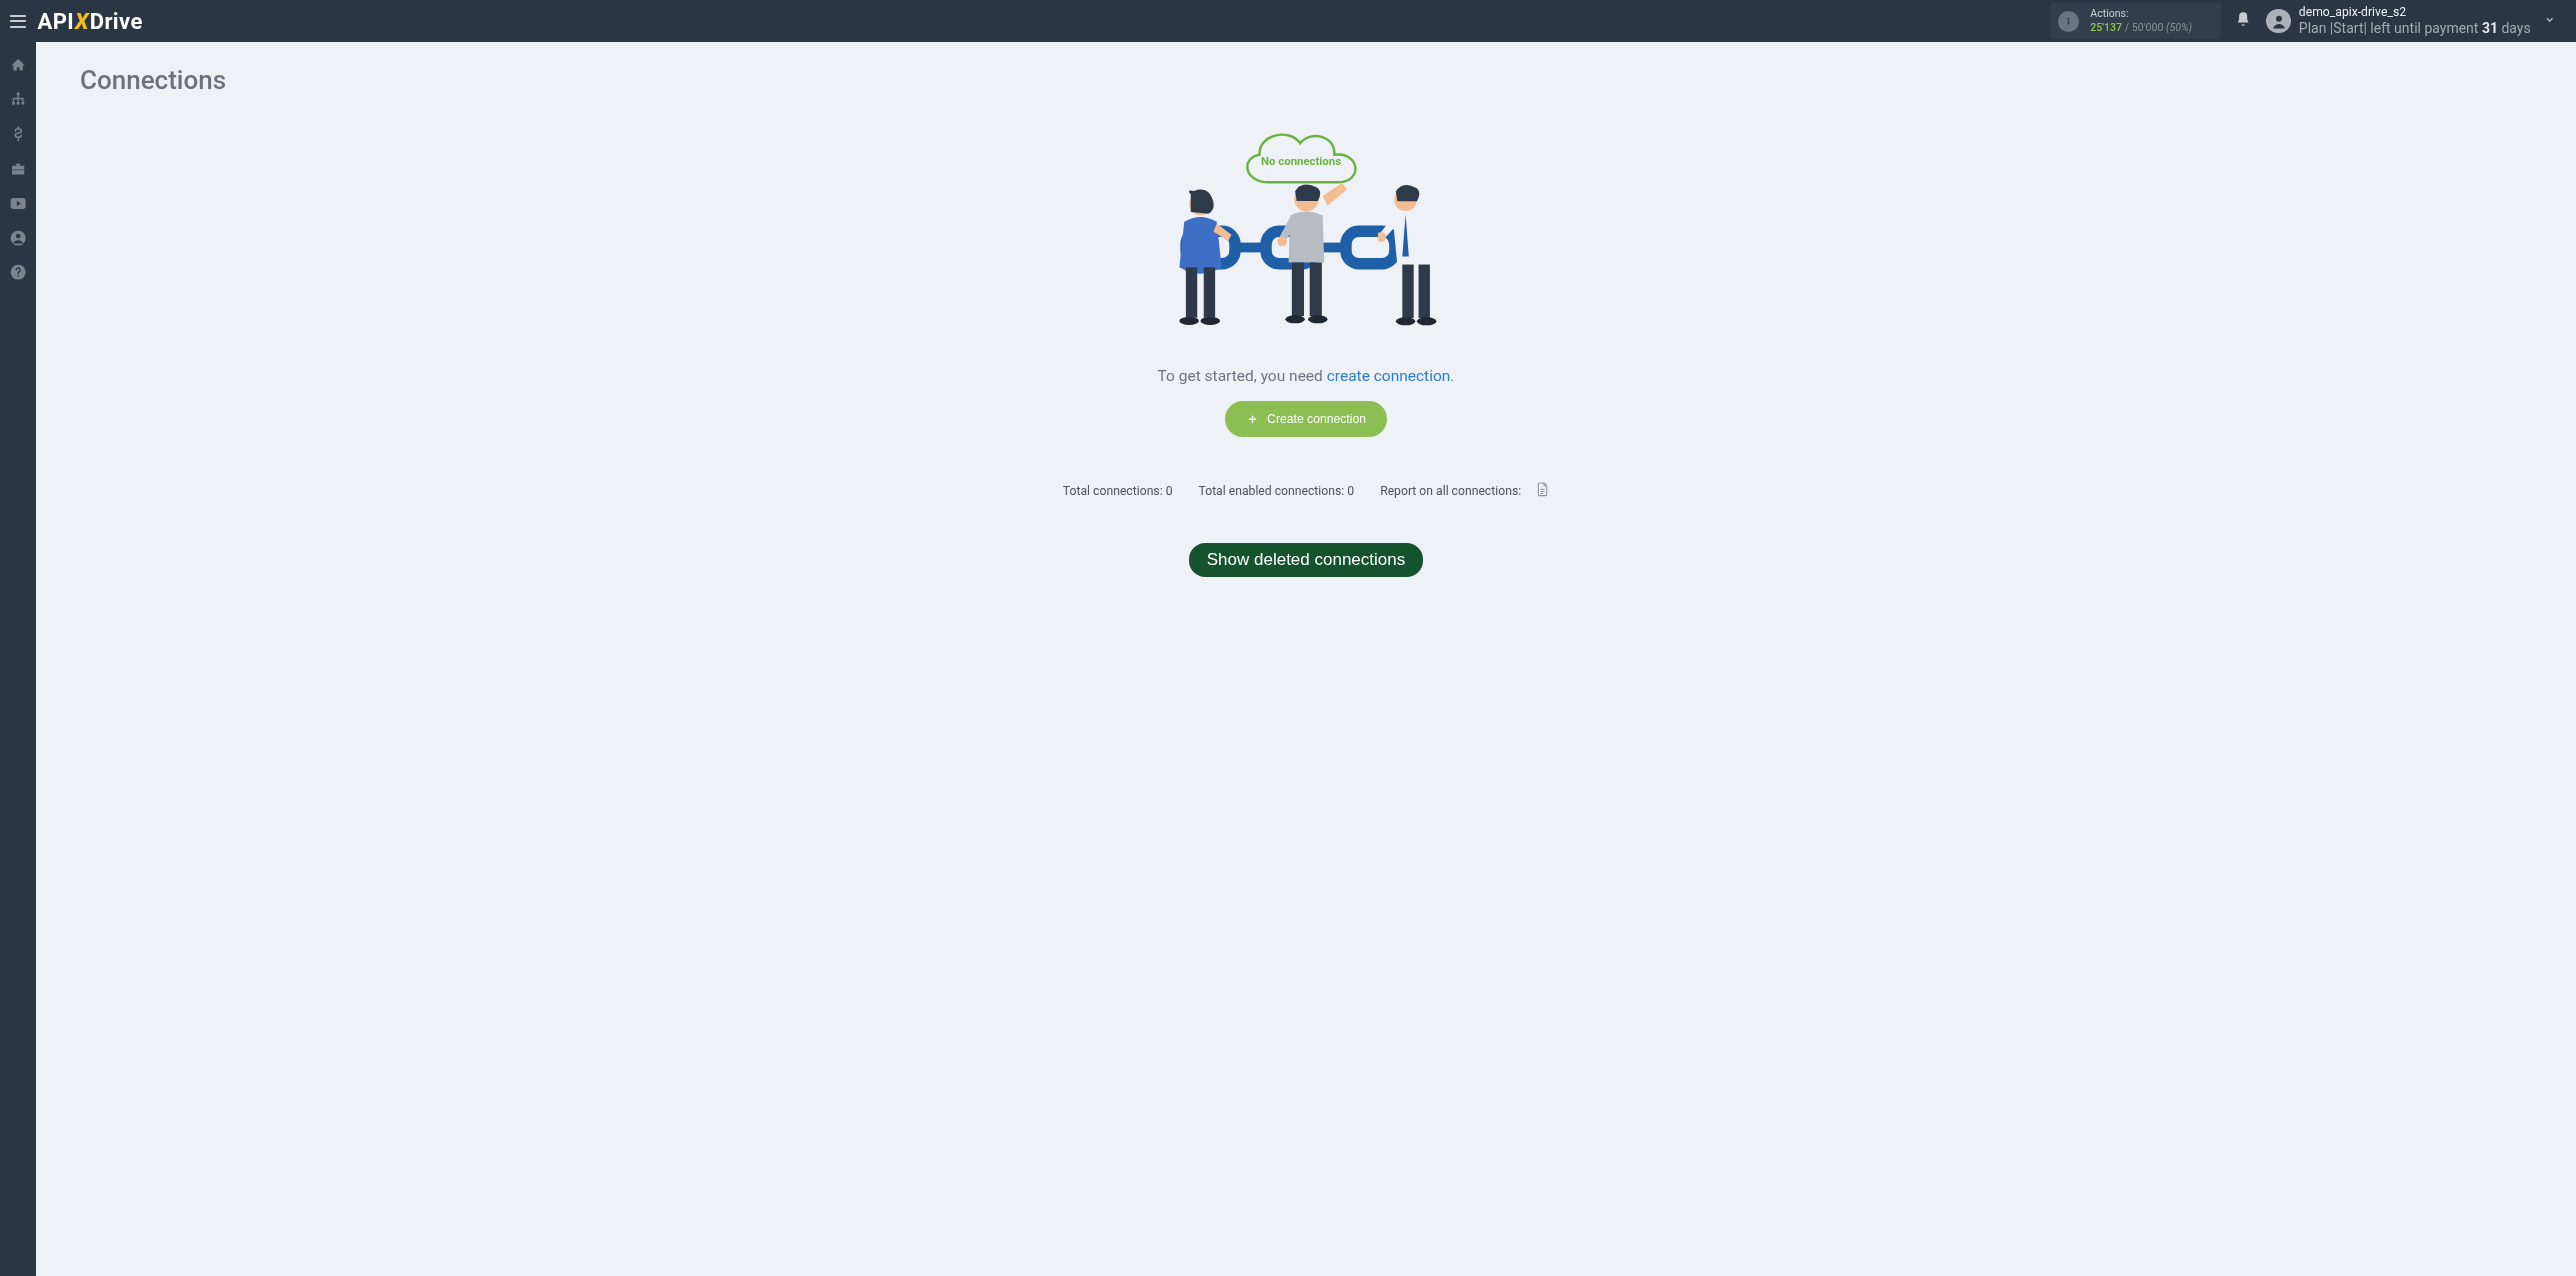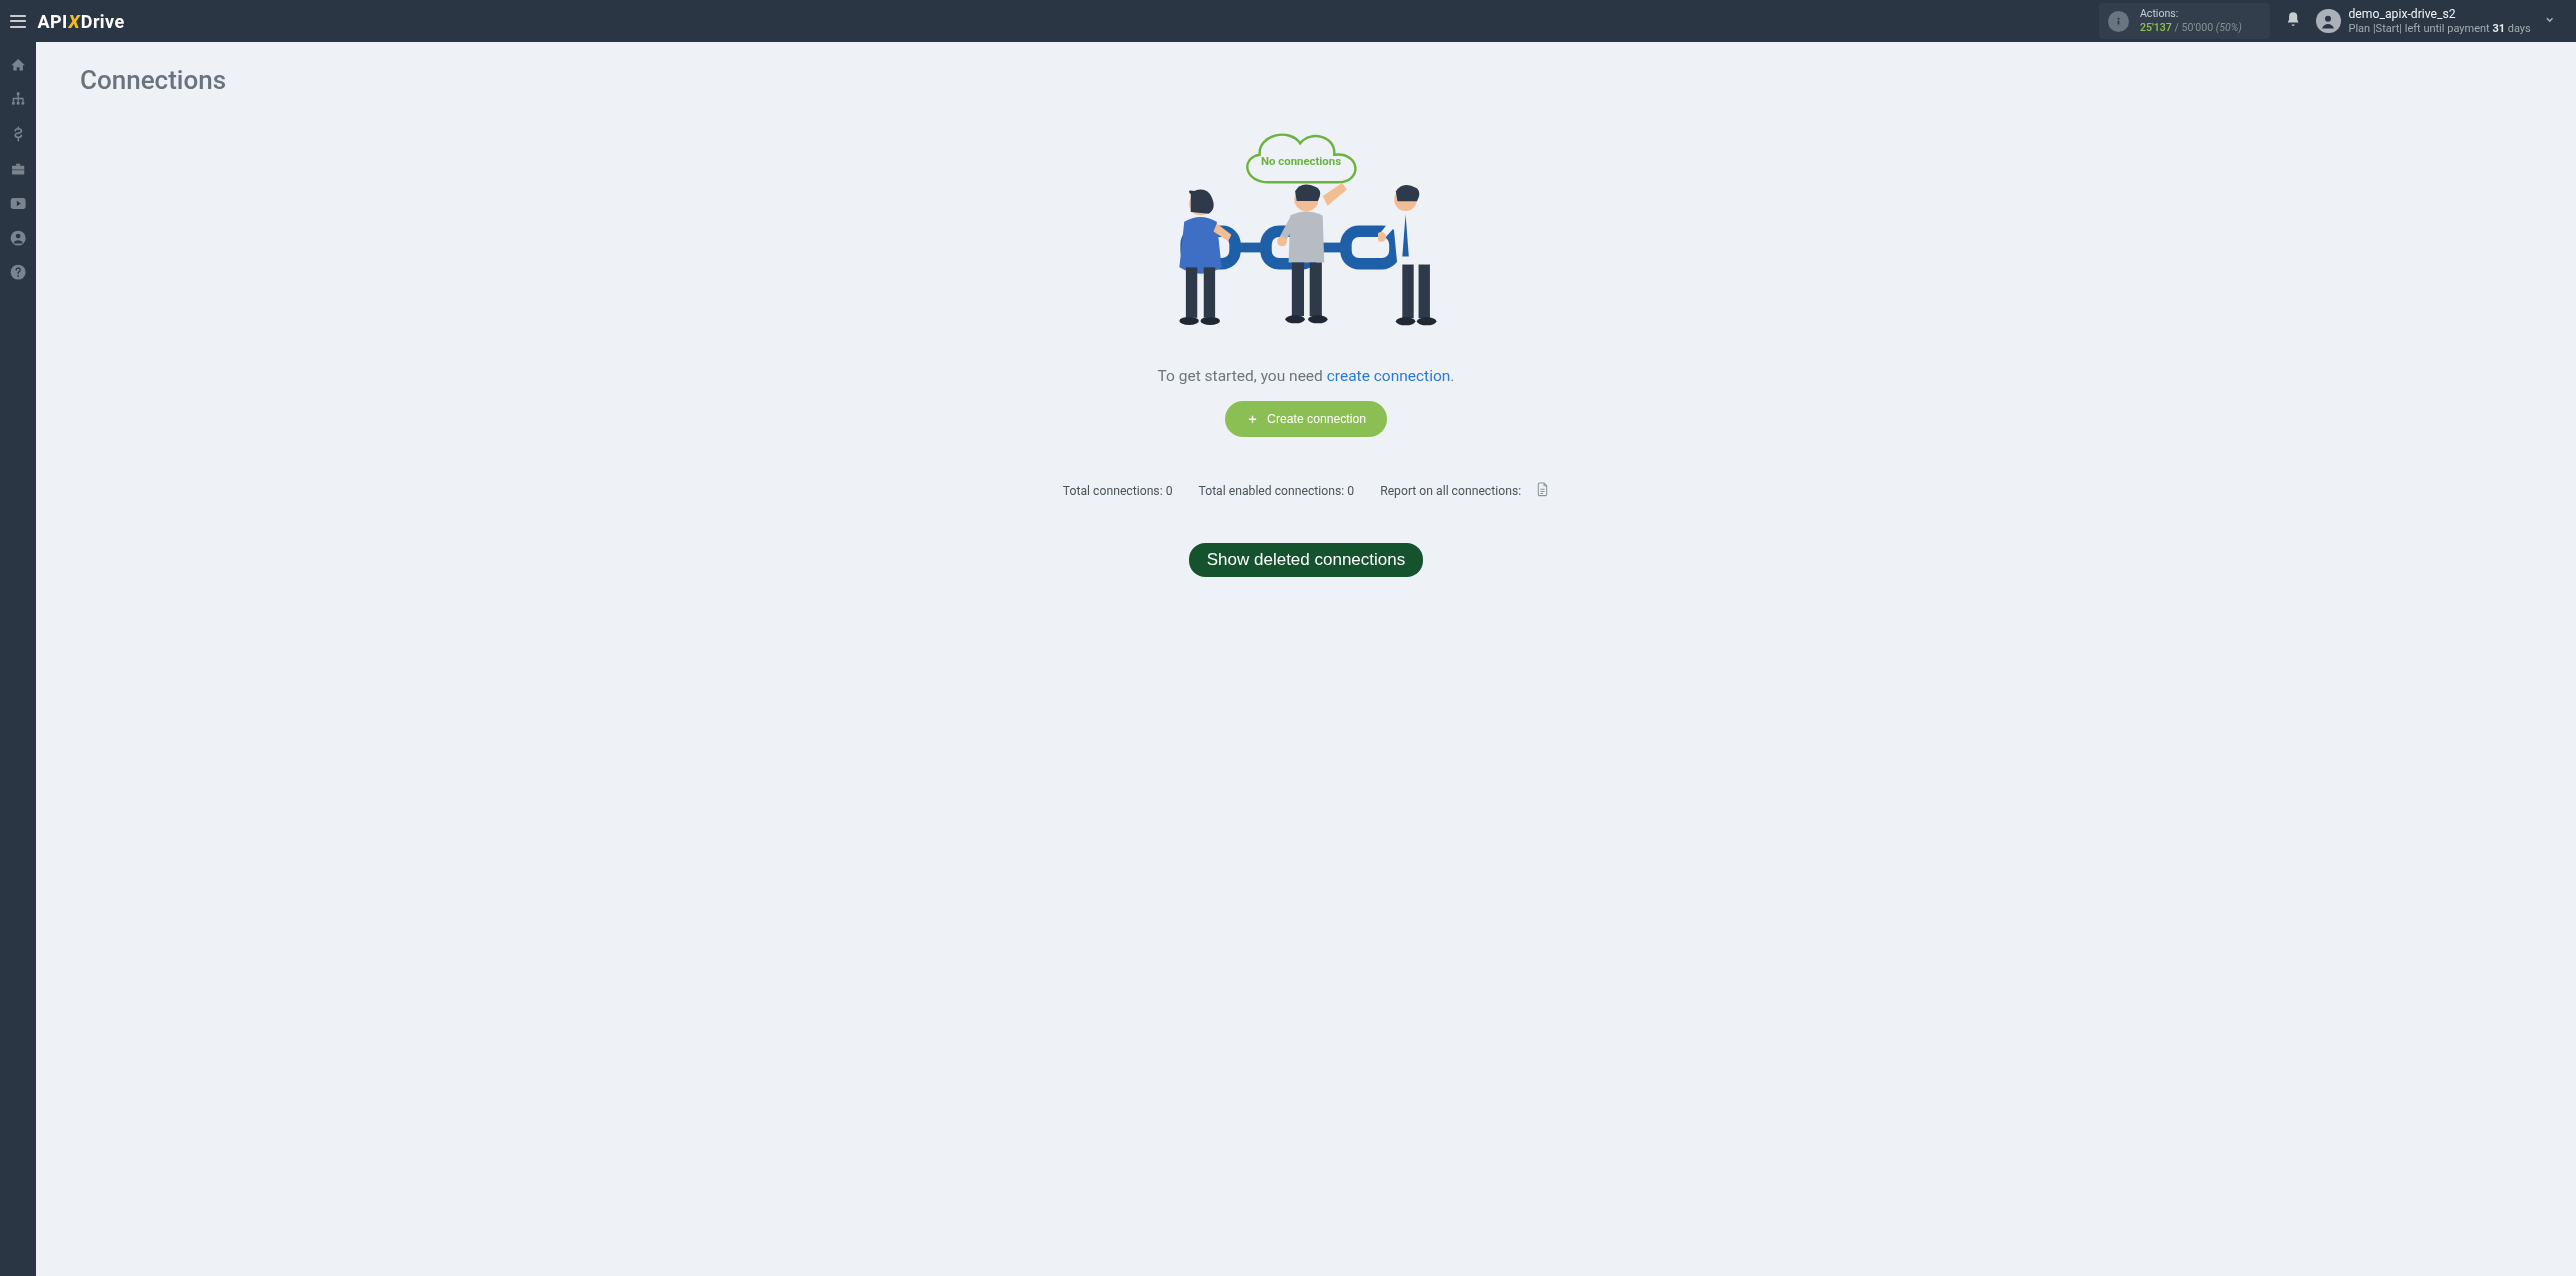--- a/index.html
+++ b/index.html
@@ -24,21 +24,21 @@
   .topbar-left {
     display: flex;
     align-items: center;
     gap: 11.4px;
     padding-left: 9.8px;
   }
   .hamburger { width: 16.3px; height: 13px; cursor: pointer; display:flex; flex-direction:column; justify-content:space-between;}
   .hamburger span { display:block; height:2px; background:#c7ccd1; border-radius:0.8px;}
   .brand {
     font-weight: 700;
-    font-size: 18px;
+    font-size: 22px;
     letter-spacing: 0.4px;
     white-space: nowrap;
     user-select: none;
   }
   .brand .api { color:#fff; }
   .brand .x   { color:#f2c018; font-style: italic; font-weight:800; padding:0 0.8px;}
   .brand .drive{ color:#fff; }
 
   .topbar-right {
     margin-left: auto;
@@ -72,21 +72,21 @@
   .bell { cursor:pointer; }
 
   .user-block { display:flex; align-items:center; gap:8px; cursor:pointer; }
   .avatar {
     width:24.4px; height:24.4px; border-radius:50%;
     background:#aab1b8; display:flex; align-items:center; justify-content:center;
   }
   .user-text { line-height:1.25; }
   .user-text .uname { font-size:12.2px; color:#eef2f6; }
   .user-text .plan {
-    font-size:11px; color:#a3abb3;
+    font-size:14px; color:#a3abb3;
   }
   .user-text .plan b { color:#e7ebef; font-weight:700;}
   .caret { margin-left:4.9px; }
 
   
   .layout { display:flex; height: calc(100% - 42px);}
   .sidebar {
     width: 36px;
     background:#2a3644;
     display:flex; flex-direction:column; align-items:center;

